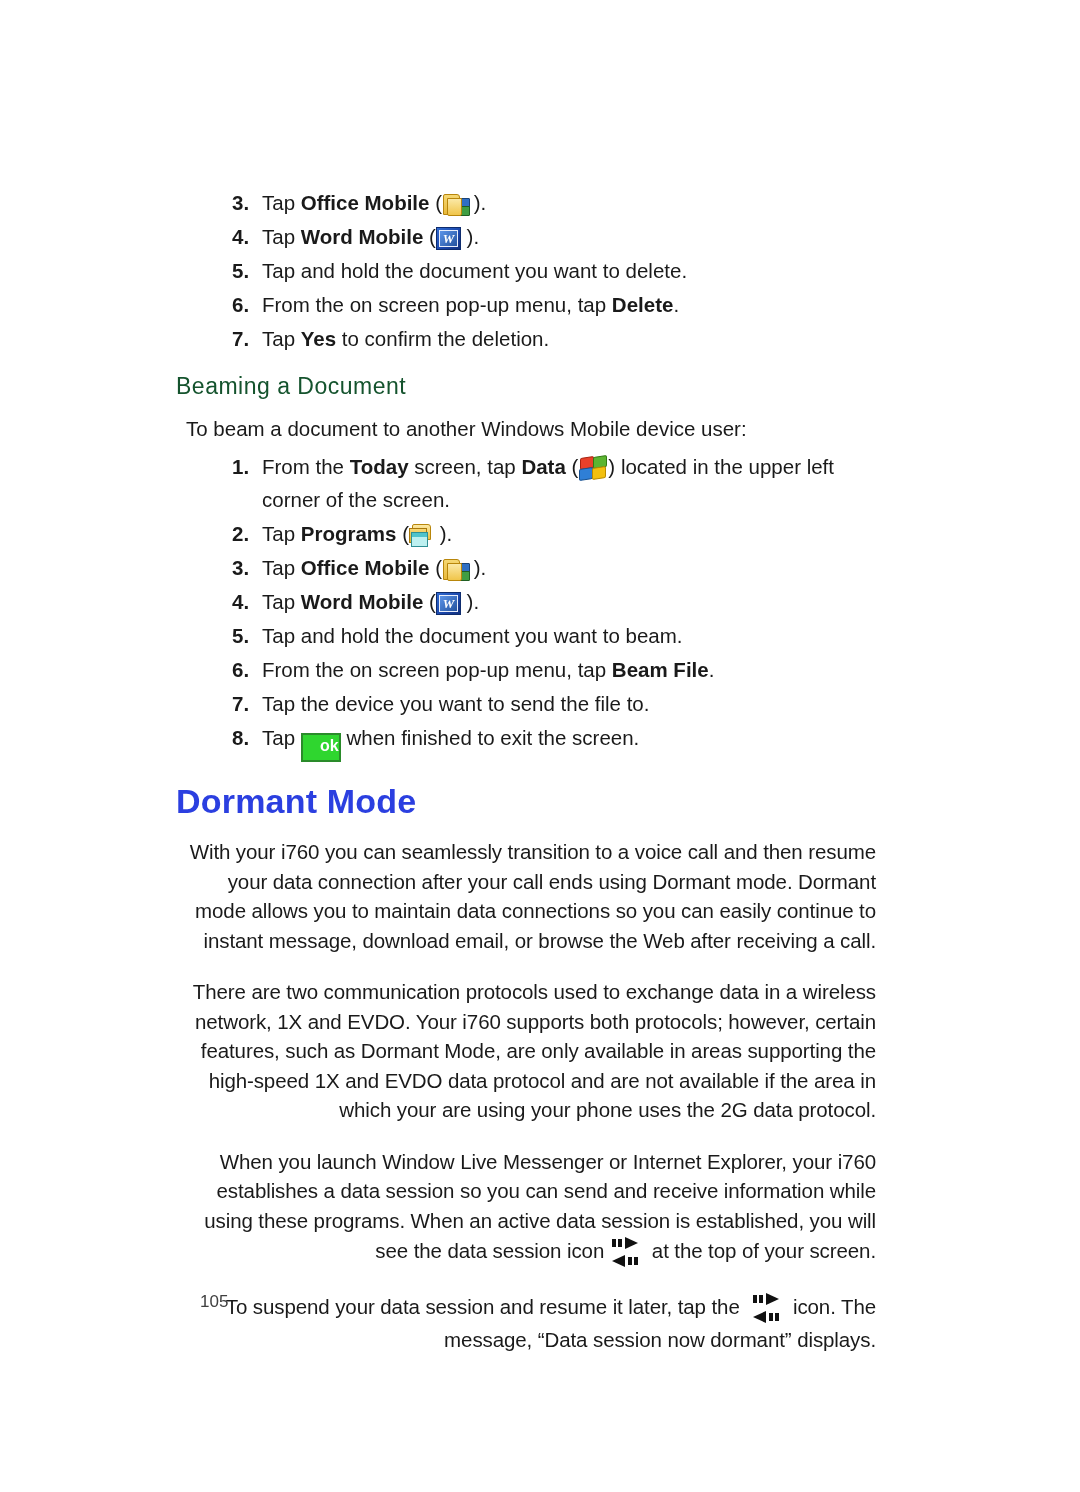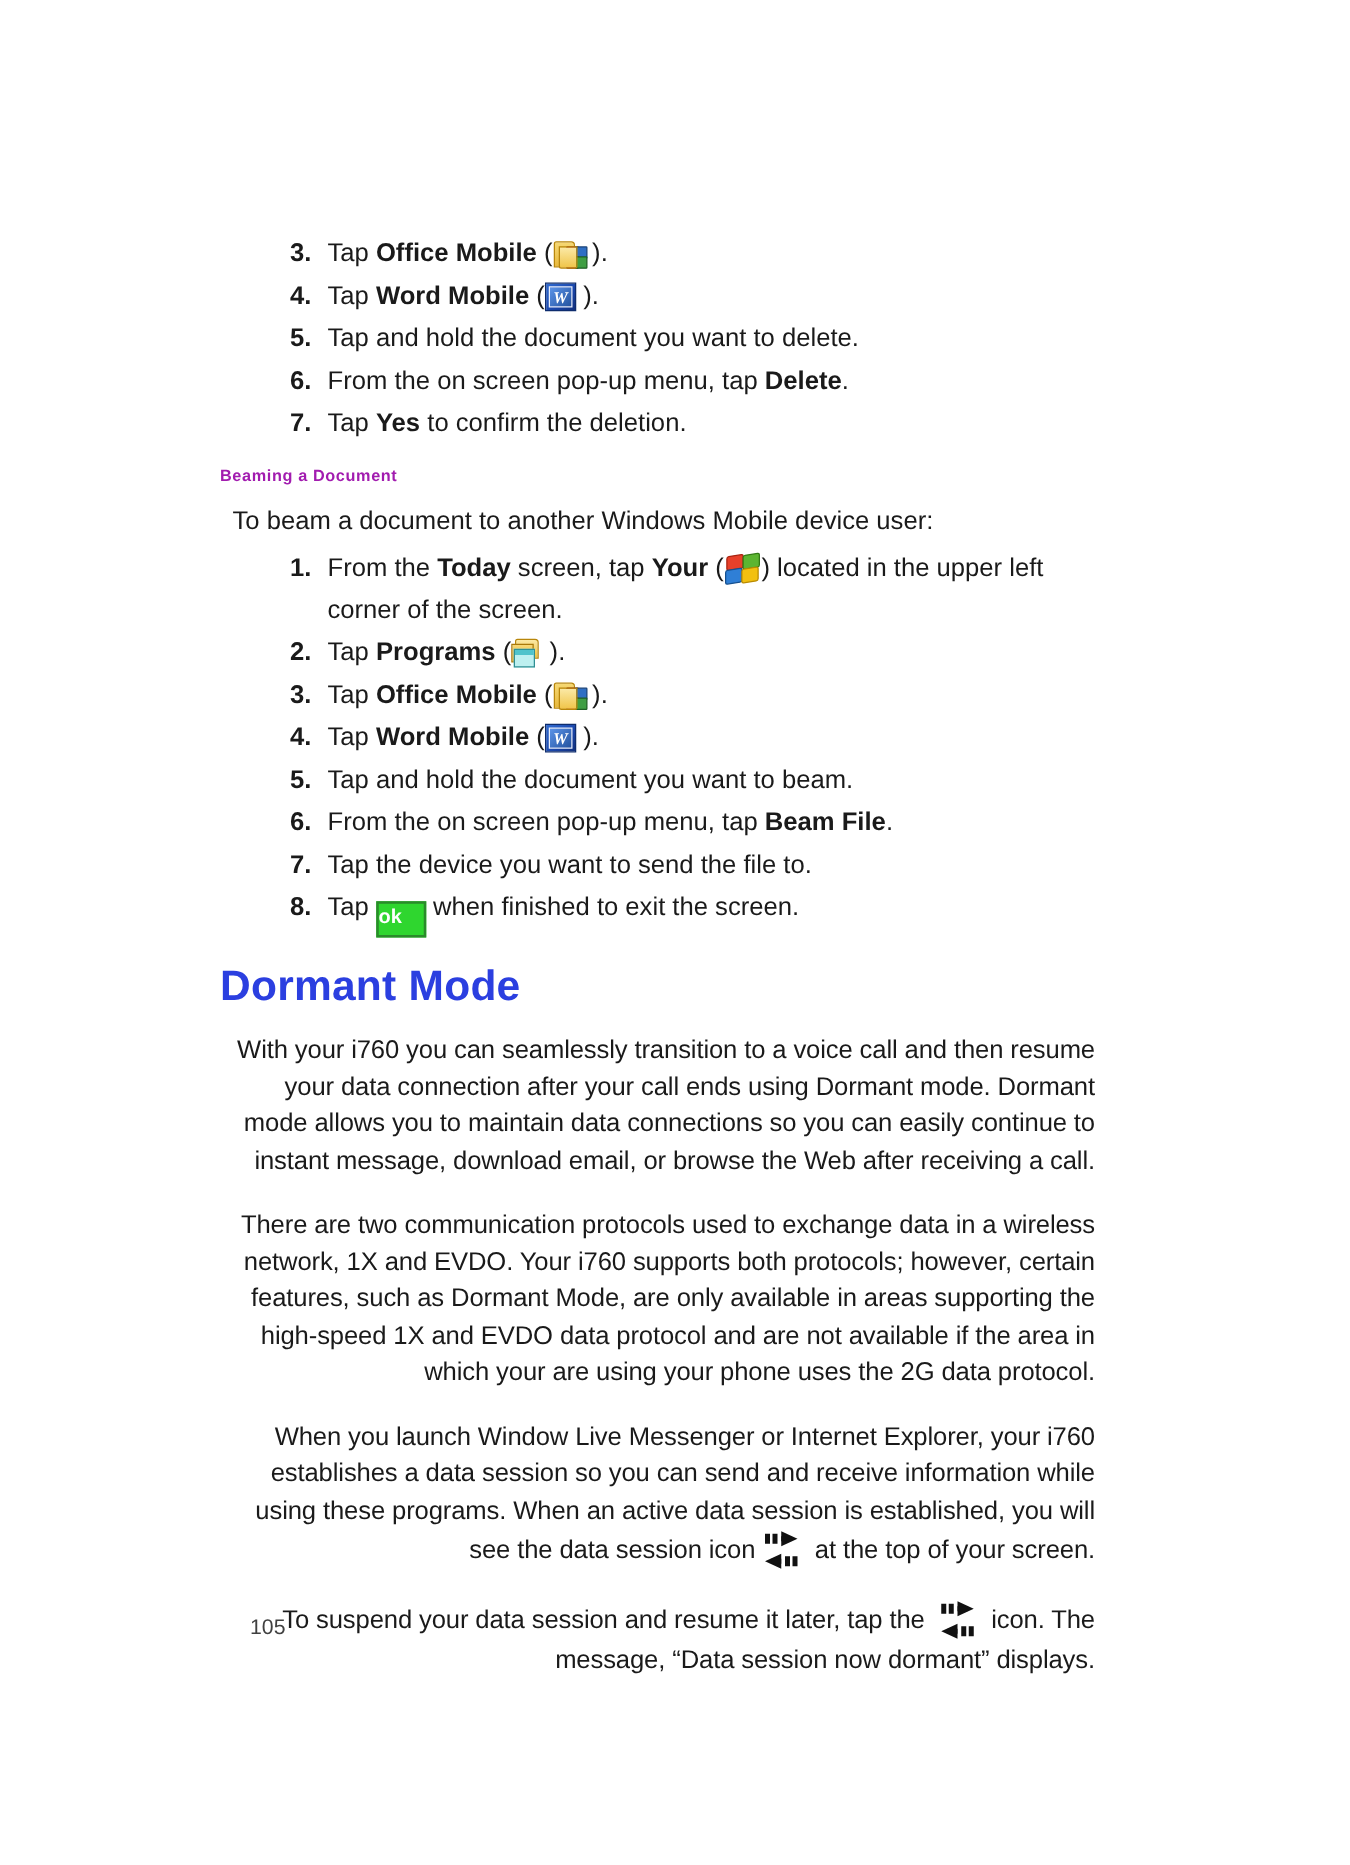--- a/index.html
+++ b/index.html
@@ -41,23 +41,23 @@
   .para-tight { margin-bottom: 0; }
 
   .intro {
     font-size: 20.5px;
     line-height: 30px;
     margin: 0 0 6px 10px;
   }
 
   
   h2.section-heading {
-    font-size: 13px;
-    font-weight: bold;
-    color: #a21caf;
+    font-size: 23px;
+    font-weight: normal;
+    color: #14532d;
     margin: 18px 0 14px 0;
     letter-spacing: 0.5px;
   }
   h1.chapter-heading {
     font-size: 34px;
     font-weight: bold;
     color: #2b3fe0;
     margin: 20px 0 16px 0;
     letter-spacing: 0.2px;
   }
@@ -176,21 +176,21 @@
   .icon-ok {
     display:inline-block;
     vertical-align:-6px;
     width:36px; height:25px;
     background:#2fd62f;
     border:2px solid #2a8b2a;
     color:#ffffff;
     font-size:16px;
     font-weight:bold;
     line-height:22px;
-    text-align:left;
+    text-align:right;
     letter-spacing:0px;
   }
 
   
   .icon-data-session {
     display:inline-block;
     vertical-align:-11px;
     width:42px;
     height:34px;
     position:relative;
@@ -243,21 +243,21 @@
     </ol>
 
     <h2 class="section-heading">Beaming a Document</h2>
 
     <p class="intro">To beam a document to another Windows Mobile device user:</p>
 
     <ol class="steps">
 
       <li class="step">
         <span class="step-num">1.</span>
-        <span class="step-body"><span>From the </span><b>Today</b><span> screen, tap </span><b>Your</b><span> (</span><span class="ico icon-start"><span class="pane p-red"></span><span class="pane p-green"></span><span class="pane p-blue"></span><span class="pane p-yellow"></span></span><span>) located in the upper left corner of the screen.</span></span>
+        <span class="step-body"><span>From the </span><b>Today</b><span> screen, tap </span><b>Data</b><span> (</span><span class="ico icon-start"><span class="pane p-red"></span><span class="pane p-green"></span><span class="pane p-blue"></span><span class="pane p-yellow"></span></span><span>) located in the upper left corner of the screen.</span></span>
       </li>
 
       <li class="step">
         <span class="step-num">2.</span>
         <span class="step-body"><span>Tap </span><b>Programs</b><span> (</span><span class="ico icon-programs"><span class="f1"></span><span class="f2"></span><span class="win">
                 <span class="win-bar"></span>
               </span></span><span> ).</span></span>
       </li>
 
       <li class="step">

